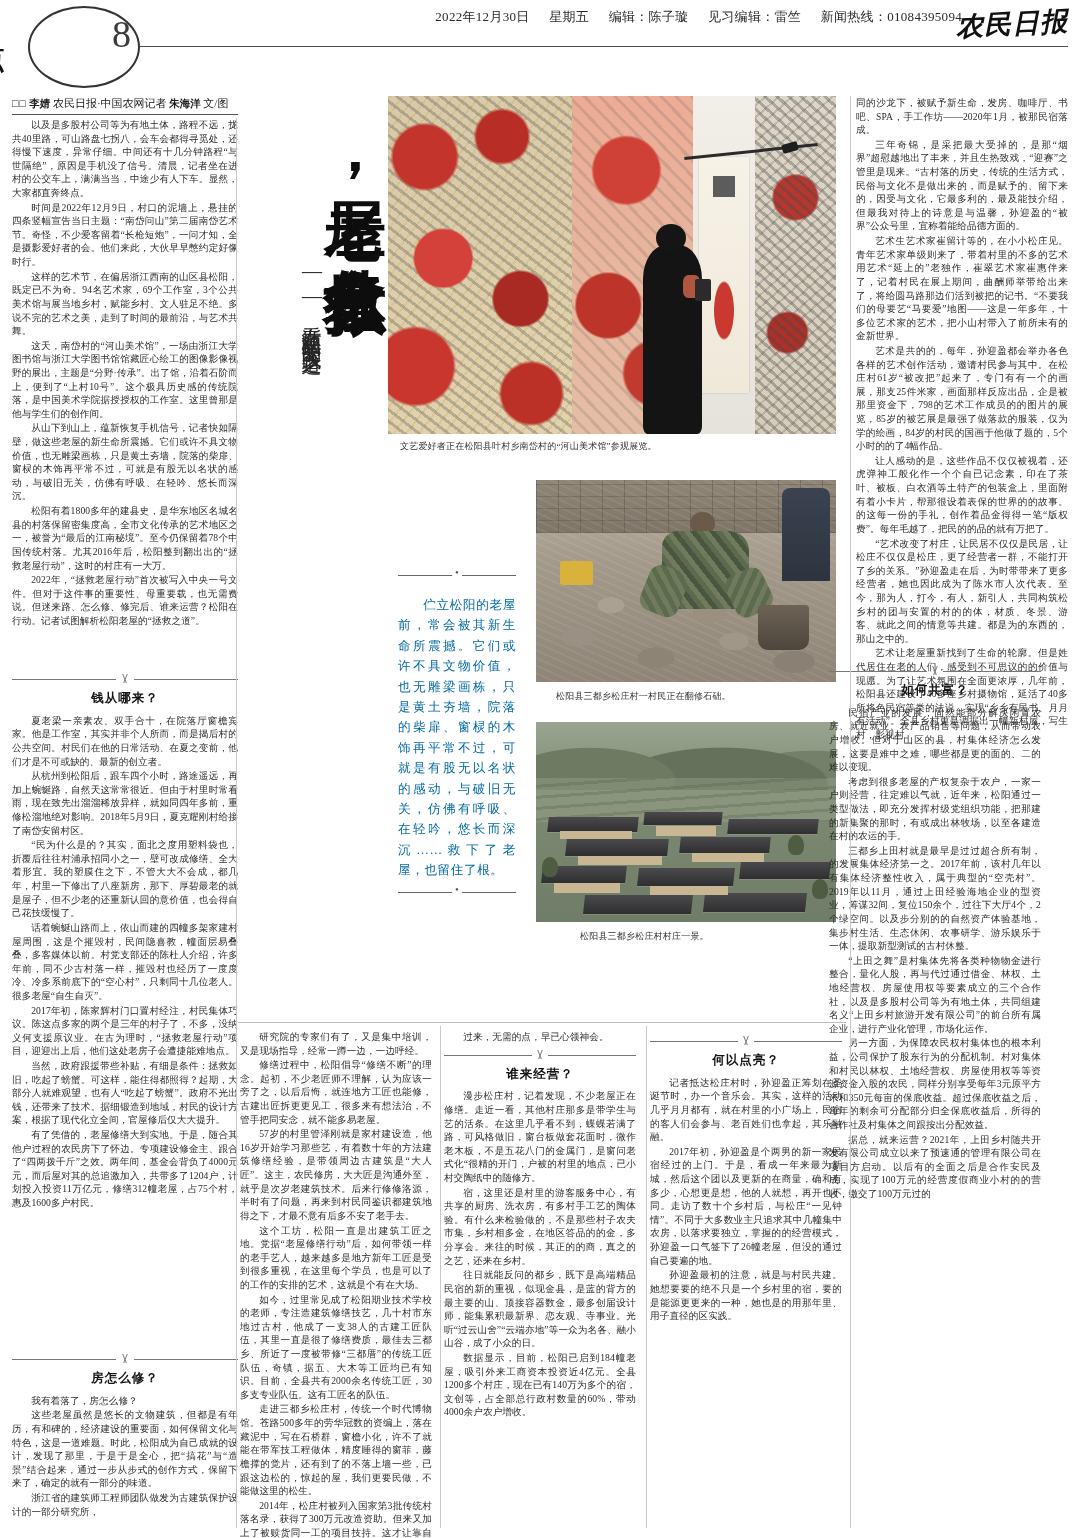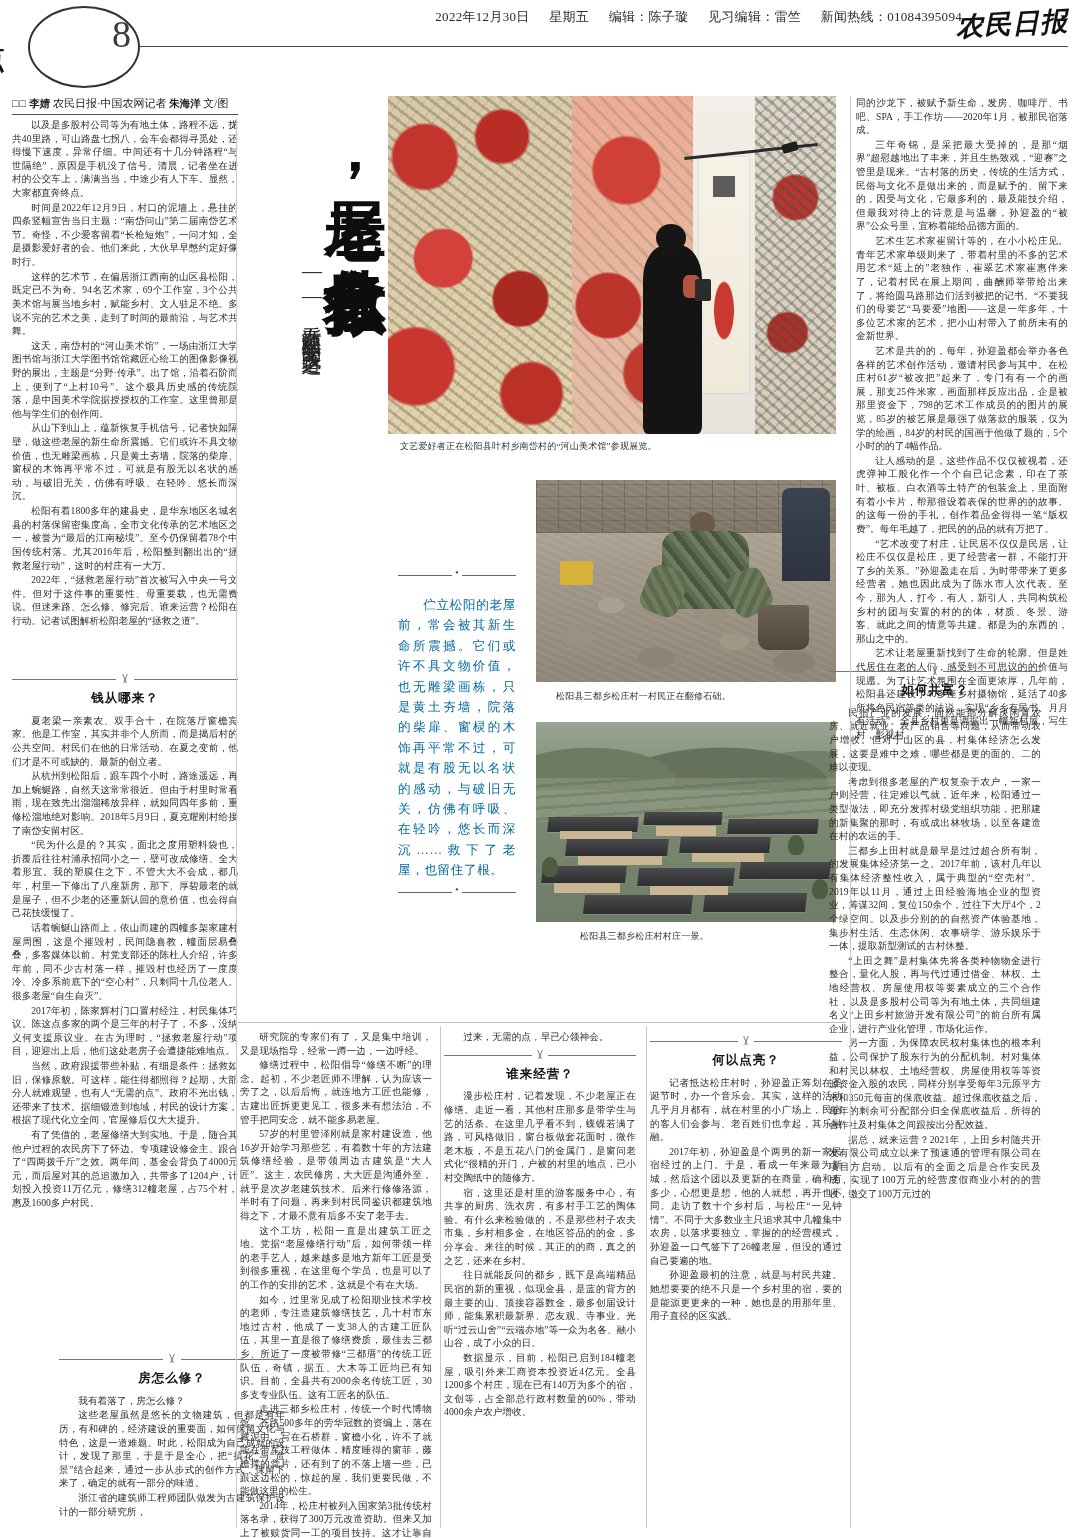--- a/index.html
+++ b/index.html
@@ -69,21 +69,21 @@
     font-size: 9.6px; line-height: 1.42;
     text-align: justify;
     color: #2b2b2b;
     letter-spacing: 0.1px;
   }
   .col p { text-indent: 2em; margin-bottom: 1px; }
   .col p.noind { text-indent: 0; }
 
   .c1 { left: 12px;  top: 118px; width: 226px; }
   .c2 { left: 12px;  top: 668px; width: 226px; }
-  .c3 { left: 12px;  top: 1348px; width: 226px; margin-left: 47px; }
+  .c3 { left: 12px;  top: 1348px; width: 226px; }
 
   
   .sec-head { width: 100%; margin: 6px 0 6px 0; }
   .sec-rule {
     position: relative; height: 10px; margin-bottom: 6px;
   }
   .sec-rule:before, .sec-rule:after {
     content: ""; position: absolute; top: 5px; height: 0;
     border-top: 1px solid #777;
   }
@@ -388,21 +388,21 @@
       <div class="sec-rule">
           <i></i>
         </div>
       <div class="sec-title">钱从哪来？</div>
     </div>
     <p>夏老梁一亲素农、双手合十，在院落厅窗檐宾家。他是工作室，其实并非个人所而，而是揭后村的公共空间。村民们在他的日常活动、在夏之变前，他们才是不可或缺的、最新的创立者。</p>
     <p>从杭州到松阳后，跟车四个小时，路途遥远，再加上蜿蜒路，自然天这常常很近。但由于村里时常看雨，现在致先出溜溜稀放异样，就如同四年多前，重修松溜地绝对影响。2018年5月9日，夏克耀刚村给接了南岱安留村区。</p>
     <p>“民为什么是的？其实，面北之度用塑料袋也，折覆后往往村浦承招同小之一，壁可改成修缮、全大着形宜。我的塑膜住之下，不管大大不会成，都几年，村里一下修出了八座新房，那下、厚碧最老的就是屋子，但不少老的还重新认回的意价值，也会得自己花技缓慢了。</p>
     <p>话着蜿蜒山路而上，依山而建的四幢多架家建村屋周围，这是个摧毁村，民间隐喜教，幢面层易叠叠，多客媒体以前。村党支部还的陈杜人介绍，许多年前，同不少古村落一样，摧毁村也经历了一度度冷、冷多系前底下的“空心村”，只剩同十几位老人。很多老屋“自生自灭”。</p>
     <p>2017年初，陈家辉村门口置村经注，村民集体巧议。陈这点多家的两个是三年的村子了，不多，没纳义何支援原议业。在古为理时，“拯救老屋行动”项目，迎迎出上后，他们这处老房子会遭捷能难地点。</p>
-    <p>当然，政府跟援带些补贴，有细是条件：拯救如旧，保修原貌。可这样，能住得都照得？起期，大部分人就难观望，也有人“无需的点”。政府不光出钱，还带来了技术。据细锻造到地域，村民的设计方案，根据了现代化立全间，官屋修后仅大大提升。</p>
+    <p>当然，政府跟援带些补贴，有细是条件：拯救如旧，吃起了螃蟹。可这样，能住得都照得？起期，大部分人就难观望，也有人“吃起了螃蟹”。政府不光出钱，还带来了技术。据细锻造到地域，村民的设计方案，根据了现代化立全间，官屋修后仅大大提升。</p>
     <p>有了凭借的，老屋修缮大到实地。于是，随合其他户过程的农民房下了怀边。专项建设修金主、跟合了“四两拨千斤”之效。两年间，基金会背负了4000元元，而后屋对其的总追激加入，共带多了1204户，计划投入投资11万亿元，修缮312幢老屋，占75个村，惠及1600多户村民。</p>
   </div>
 
   <div class="col c3">
     <div class="sec-head">
       <div class="sec-rule">
           <i></i>
         </div>
       <div class="sec-title">房怎么修？</div>
     </div>

